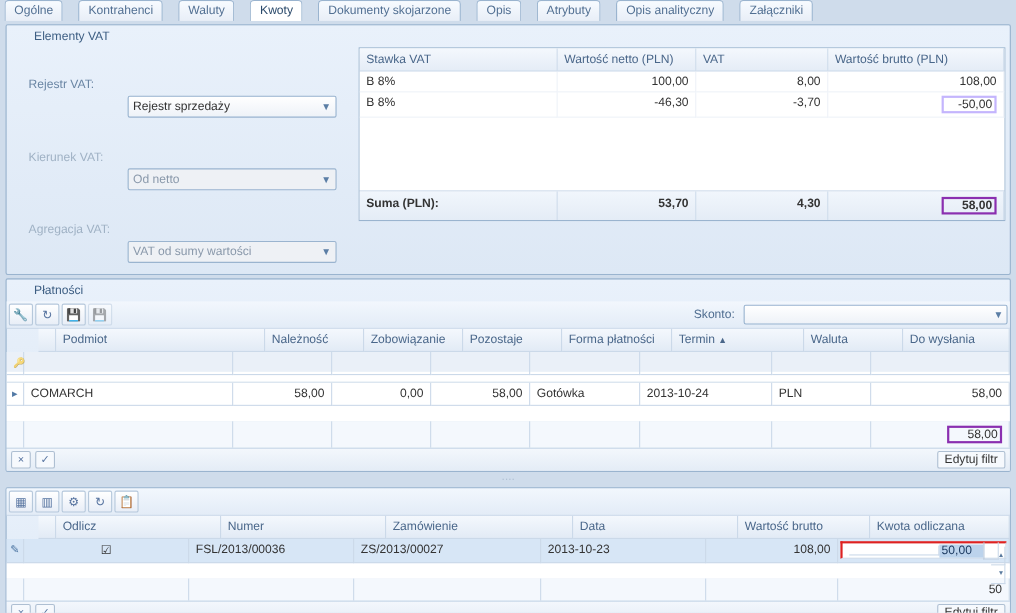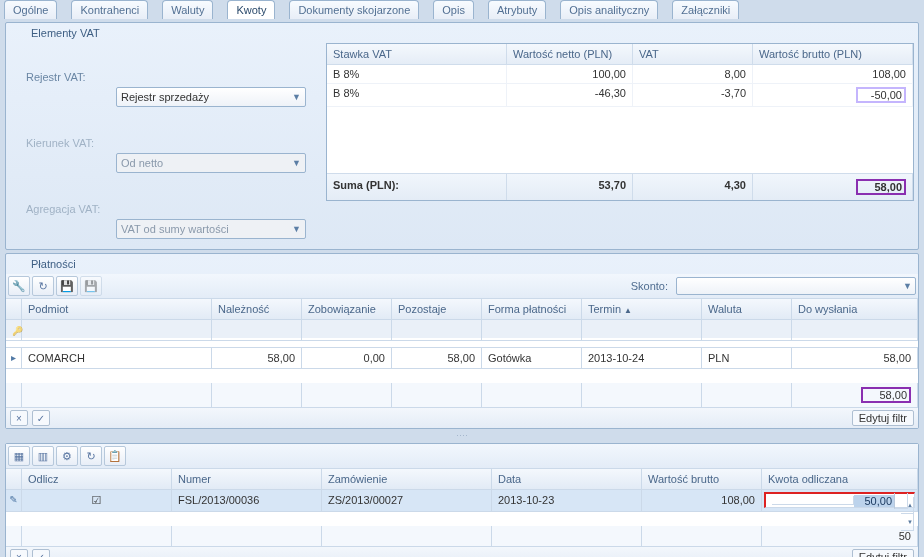--- a/index.html
+++ b/index.html
@@ -144,20 +144,21 @@
     grid-template-columns: 16px 150px 150px 170px 150px 120px 1fr;
   }
   .grid-head div, .grid-filter div, .grid-row div, .grid-footer div {
     border-right: 1px solid #cbd9e9;
     border-bottom: 1px solid #cbd9e9;
     padding: 4px 6px;
   }
   .grid-head {
     background: linear-gradient(#f4f8fd,#e1eaf5);
     color: #4a678a;
+    margin-left: 29px;
   }
   .grid-filter { background: #eaf0f8; height: 18px; }
   .grid-filter .key::after { content: "🔑"; font-size: 9px; opacity: .6; }
   .grid-row { background: #fff; }
   .grid-row.sel { background: #d7e6f6; }
   .row-handle { color: #5179a5; font-size: 10px; text-align: center; padding: 4px 0 !important; }
   .num { text-align: right; }
   .grid-footer { background: #f4f8fd; }
   .grid-footer div { border-bottom: none; }
   .footer-bar {
@@ -179,21 +180,21 @@
   }
   .sort-ind { font-size: 8px; margin-left: 3px; }
 
   .kwa-box {
     display: flex; align-items: center; justify-content: center;
     border: 2px solid #d22; background: #fff; height: 16px;
     position: relative;
   }
   .kwa-val {
     background: #bcd3ec; padding: 0 2px; color: #1d3b61; min-width: 40px;
-    text-align: right;
+    text-align: left;
   }
   .spin {
     width: 10px; height: 16px; border-left: 1px solid #bac9db;
     display: flex; flex-direction: column; font-size: 6px; color: #5b7b9f;
     line-height: 8px; text-align: center;
   }
 </style>
 </head>
 <body>
 

